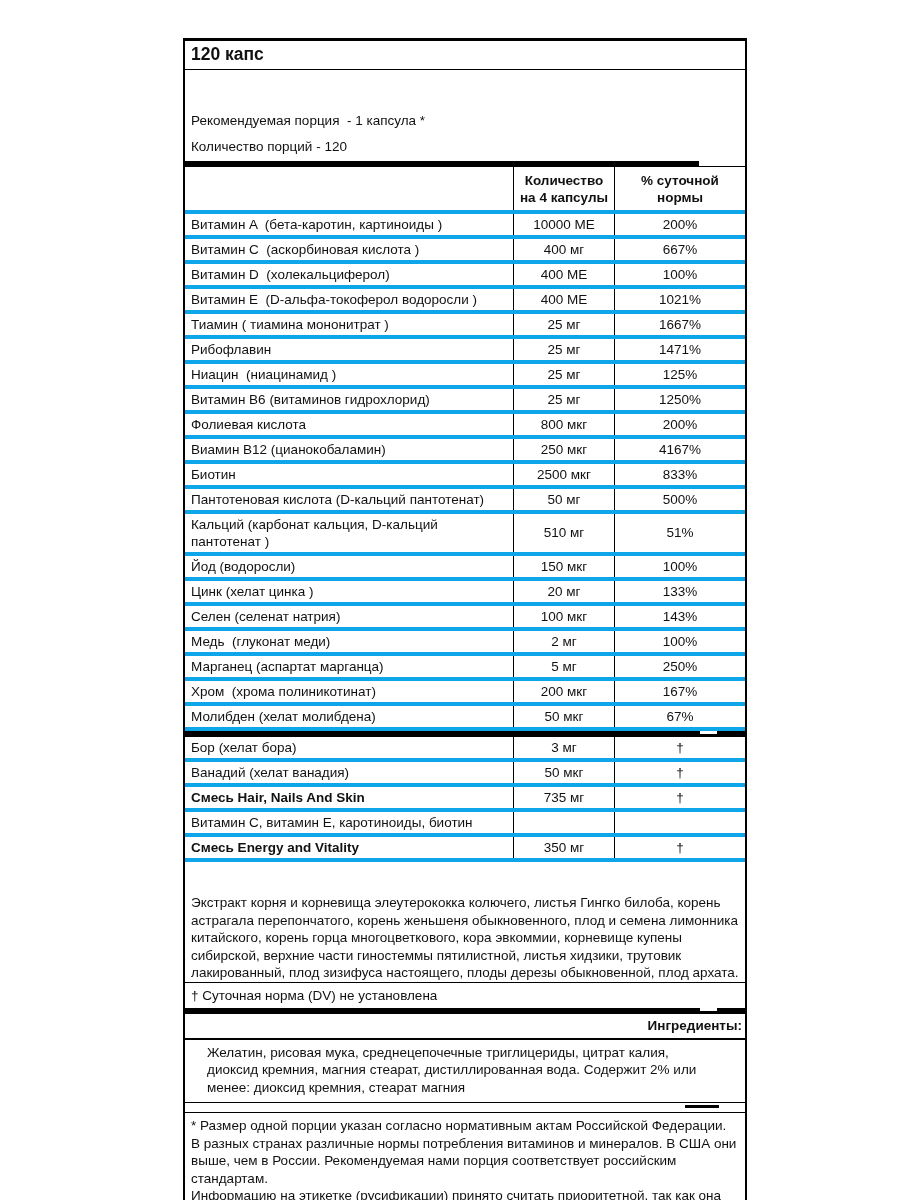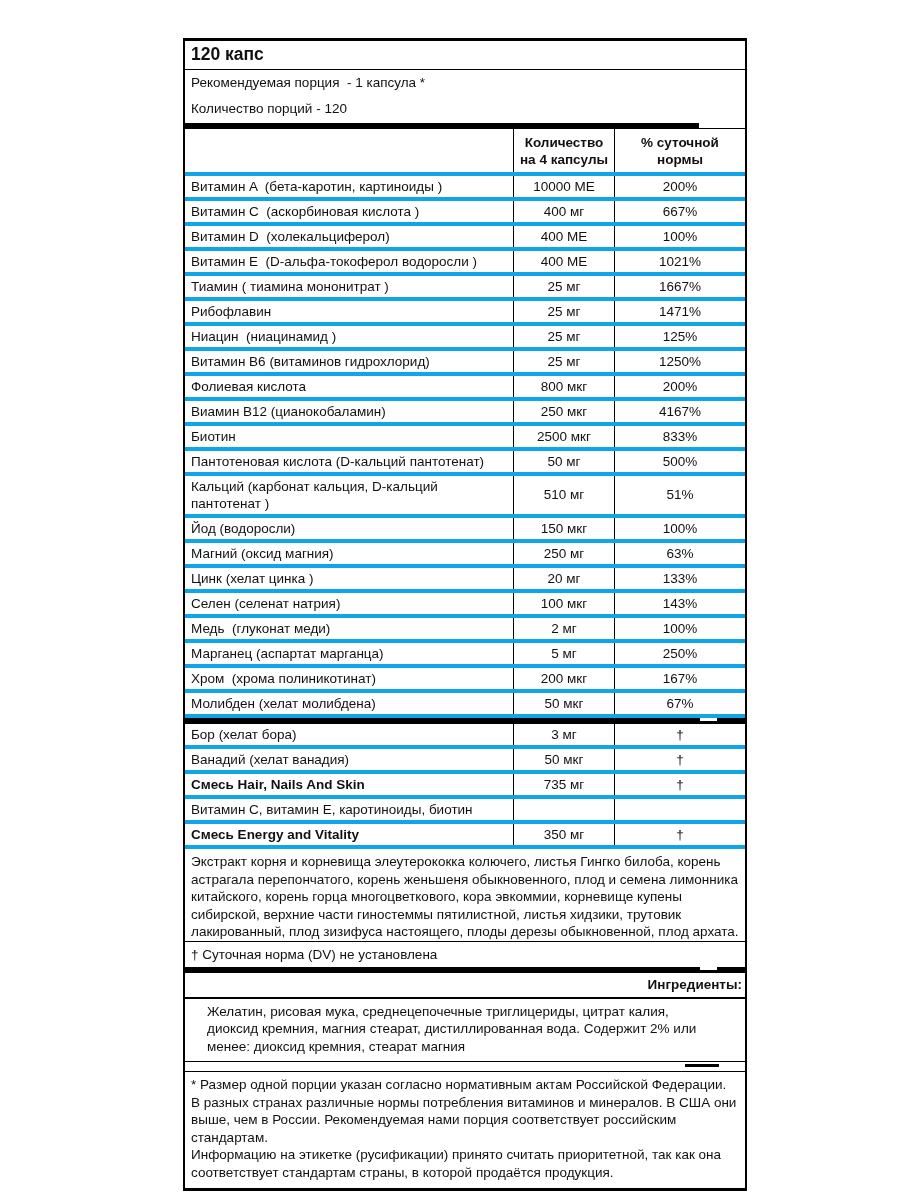--- a/index.html
+++ b/index.html
@@ -7,36 +7,36 @@
     width: 900px; height: 1200px; overflow: hidden;
     background: #ffffff; color: #111;
     font-family: "Liberation Sans", sans-serif;
     font-size: 13.5px;
   }
   .sheet { position: absolute; left: 183px; top: 38px; width: 564px; }
   .panel { border: 2px solid #000; border-top: 3px solid #000; border-bottom: 3px solid #000; background: #fff; }
 
   .title-row { font-size: 17.5px; font-weight: bold; padding: 3px 6px 4px; border-bottom: 1px solid #000; }
   .serving-row { padding: 4px 6px 6px; }
-  .serving-row div { white-space: pre-wrap; line-height: 17px; }
+  .serving-row div { white-space: pre-wrap; line-height: 17px; margin-top: 38px; }
   .serving-row .servings { margin-top: 9px; }
 
   .thickbar { height: 6px; background: #000; position: relative; }
   .thickbar.cut::after { content: ""; position: absolute; top: 0; right: 0; width: 46px; height: 5px; background: #fff; }
   .thickbar.notched::after { content: ""; position: absolute; top: 0; right: 28px; width: 17px; height: 3px; background: #fff; }
 
   .row { display: flex; align-items: stretch; border-bottom: 4px solid #0ea5e9; min-height: 23px; }
   .c-name { flex: 0 0 328px; padding: 2px 6px; display: flex; align-items: center; white-space: pre-wrap; line-height: 17px; }
   .c-amt  { flex: 0 0 101px; border-left: 1px solid #000; display: flex; align-items: center; justify-content: center; text-align: center; line-height: 16px; padding: 1px 2px; }
   .c-dv   { flex: 1 1 auto;  border-left: 1px solid #000; display: flex; align-items: center; justify-content: center; text-align: center; line-height: 16px; padding: 1px 2px; }
   .head-row { min-height: 47px; }
   .head-row .c-amt, .head-row .c-dv { font-weight: bold; line-height: 17px; }
   .row.bold .c-name { font-weight: bold; }
 
-  .blend { padding: 4px 6px 0; border-bottom: 1px solid #000; white-space: pre-wrap; line-height: 17.5px; }
+  .blend { padding: 4px 6px 0; border-bottom: 1px solid #000; white-space: pre-wrap; line-height: 17.5px; margin-top: 28px; }
   .dvnote { padding: 4px 6px; white-space: pre-wrap; line-height: 17px; }
   .ingr-head { font-weight: bold; padding: 3px 3px; border-bottom: 2px solid #000; line-height: 18px; text-align: right; }
   .ingr-text { padding: 4px 22px 6px; border-bottom: 1px solid #000; white-space: pre-wrap; line-height: 17.5px; }
   .gap-row { height: 9px; position: relative; }
   .artifact { position: absolute; top: 2px; right: 26px; width: 34px; height: 3px; background: #000; }
   .foot { border-top: 1px solid #000; padding: 4px 6px 7px; }
   .foot div { white-space: pre-wrap; line-height: 17.5px; }
 </style>
 </head>
 <body>
@@ -125,25 +125,20 @@
           <div class="c-name">Кальций (карбонат кальция, D-кальций пантотенат )</div>
           <div class="c-amt">510 мг</div>
           <div class="c-dv">51%</div>
         </div>
         <div class="row">
           <div class="c-name">Йод (водоросли)</div>
           <div class="c-amt">150 мкг</div>
           <div class="c-dv">100%</div>
         </div>
         <div class="row">
-          <div class="c-name">Магний (оксид магния)</div>
-          <div class="c-amt">250 мг</div>
-          <div class="c-dv">63%</div>
-        </div>
-        <div class="row">
           <div class="c-name">Цинк (хелат цинка )</div>
           <div class="c-amt">20 мг</div>
           <div class="c-dv">133%</div>
         </div>
         <div class="row">
           <div class="c-name">Селен (селенат натрия)</div>
           <div class="c-amt">100 мкг</div>
           <div class="c-dv">143%</div>
         </div>
         <div class="row">

